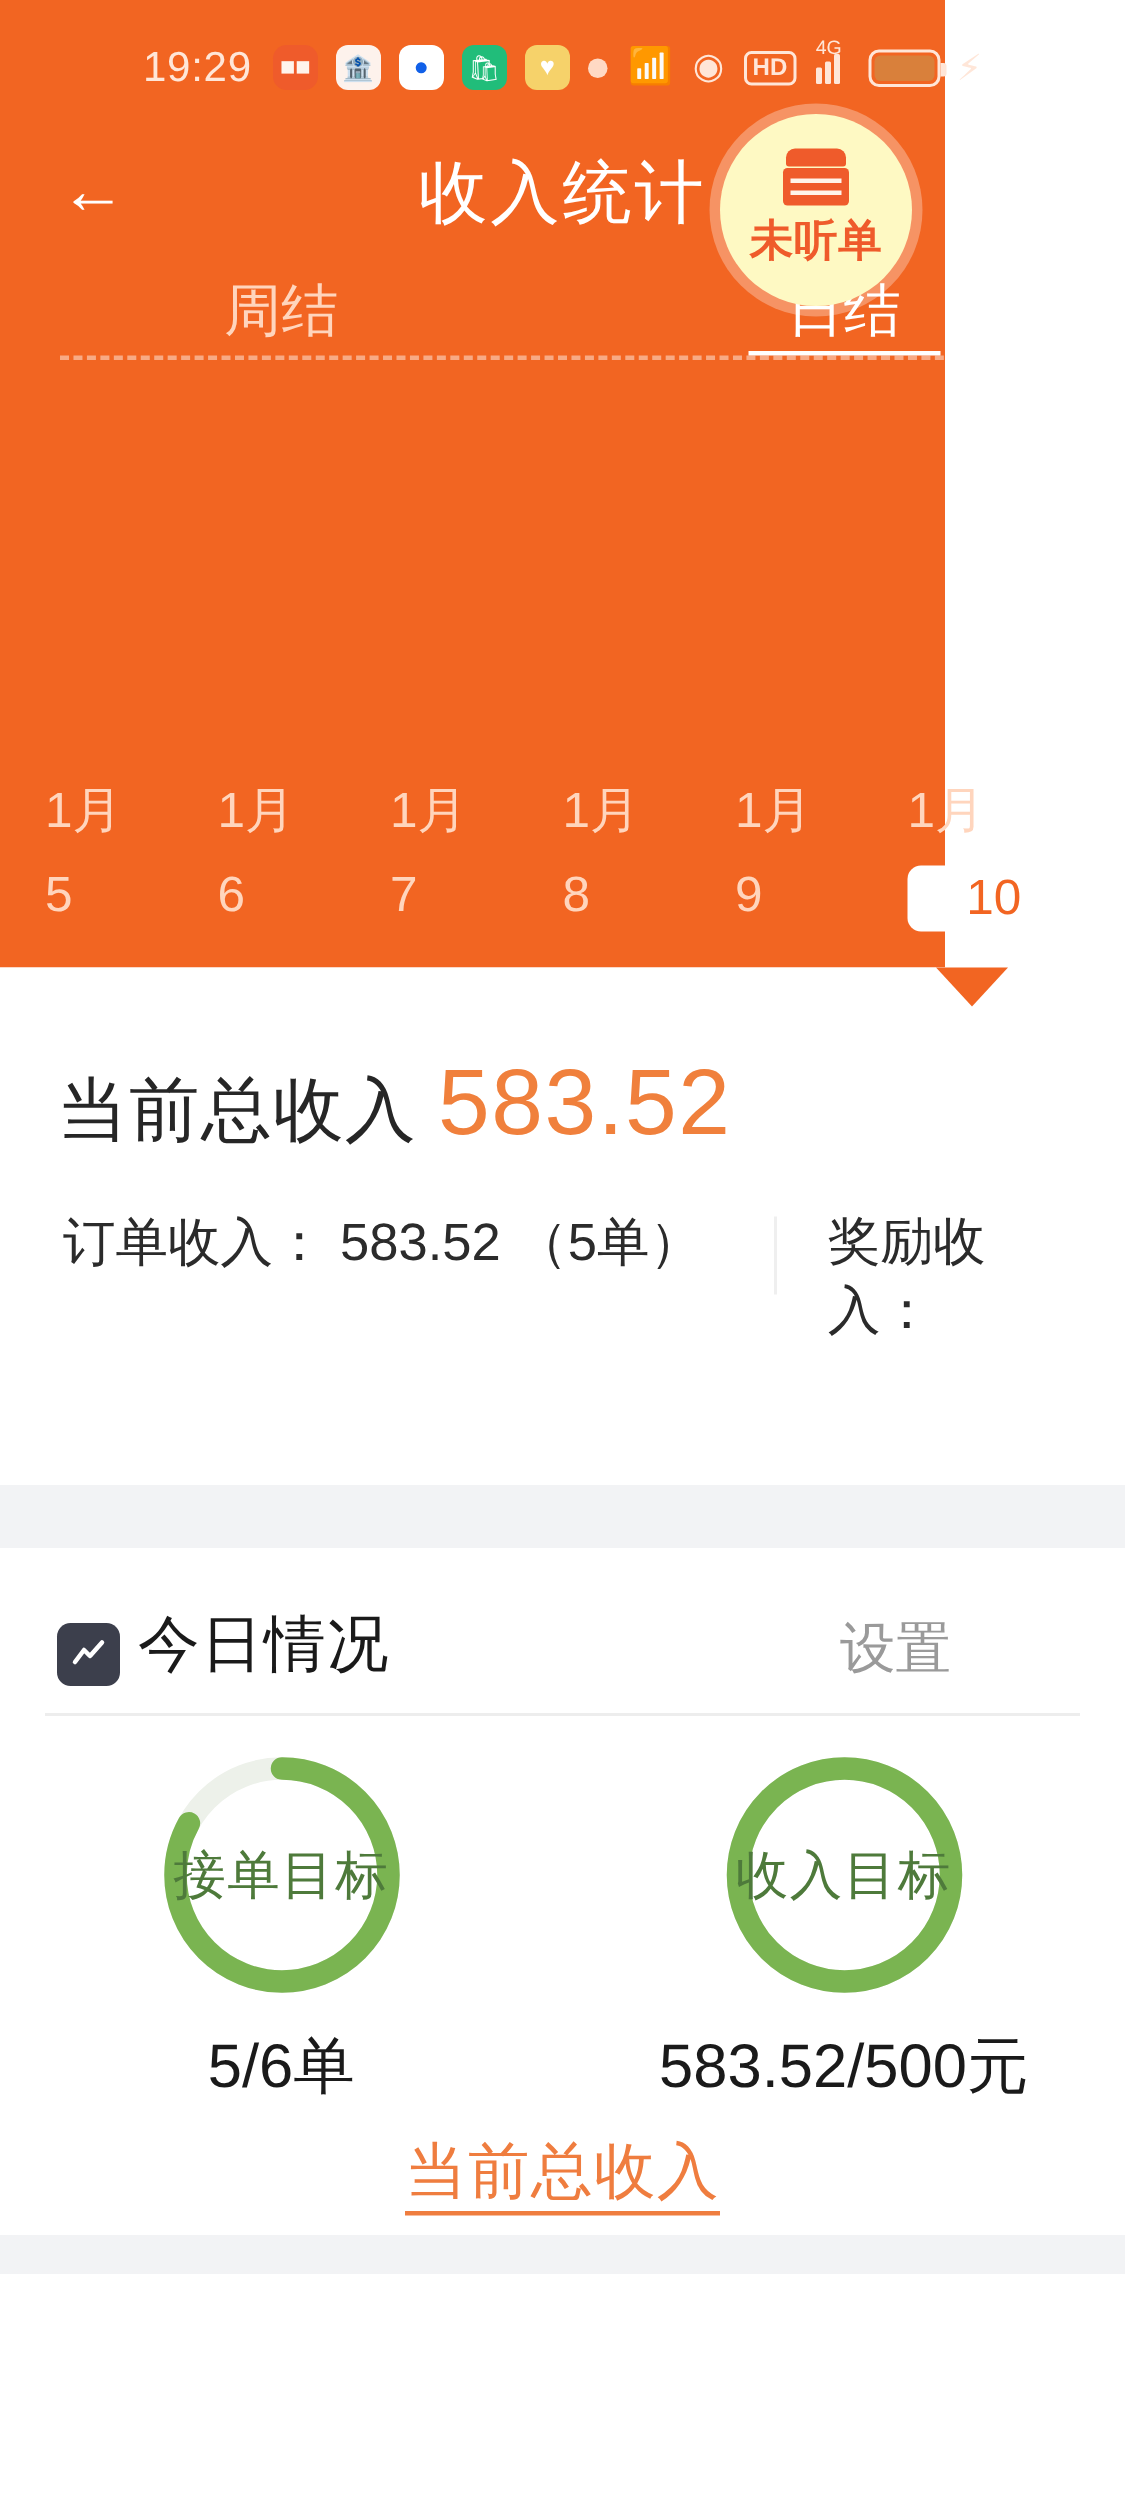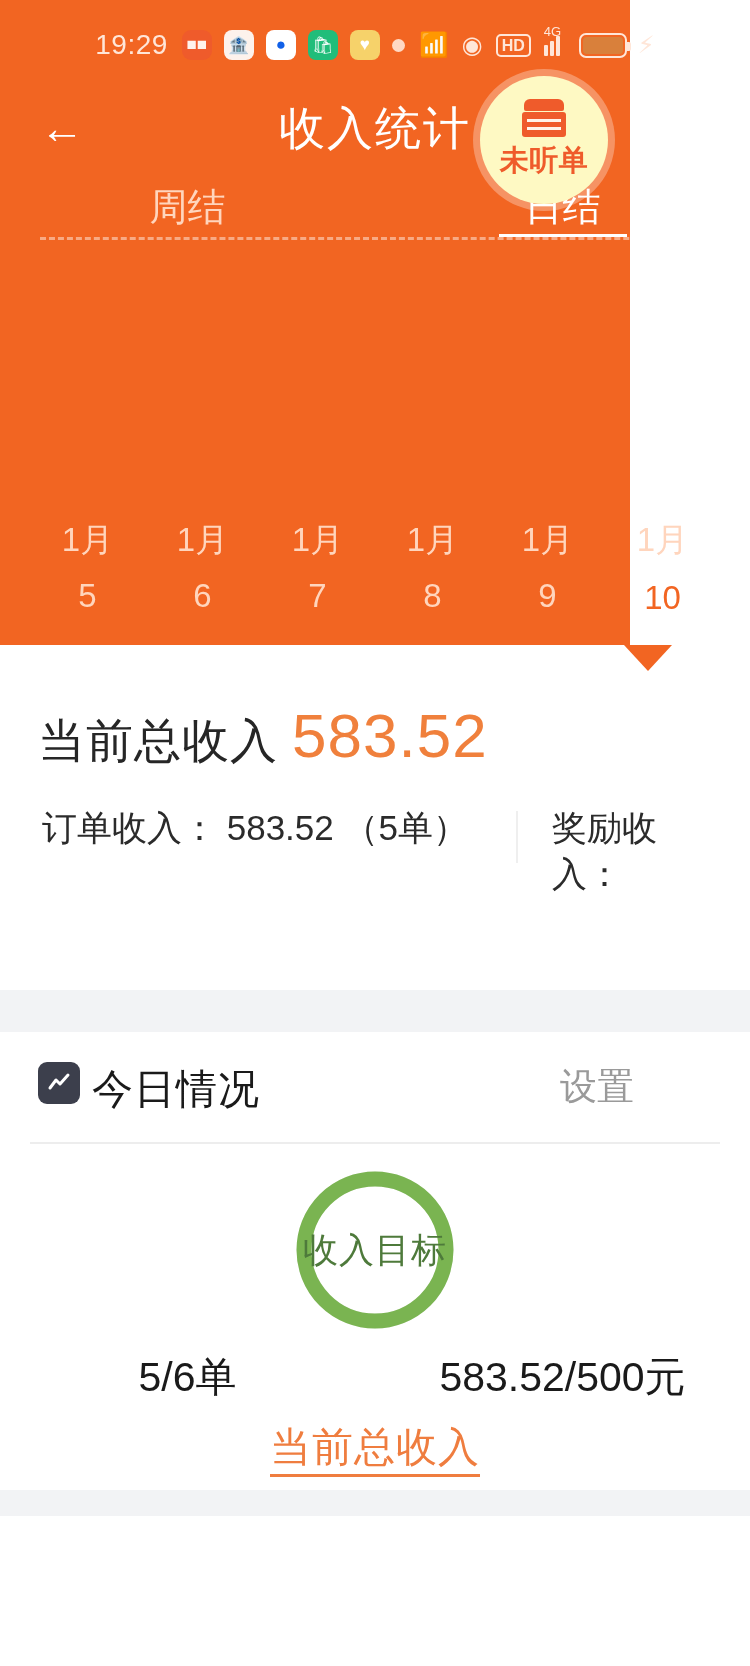--- a/index.html
+++ b/index.html
@@ -114,21 +114,21 @@
   .tooltip::after {
     content:""; position:absolute; left:50%; transform:translateX(-50%);
     bottom:-11px; width:0; height:0;
     border-left:12px solid transparent; border-right:12px solid transparent;
     border-top:12px solid #ffffff;
   }
 
   
   .xaxis { position:absolute; left:0; top:518px; width:750px; height:127px;
            display:flex; padding:0 30px; }
-  .xcol { flex:1; display:flex; flex-direction:column; align-items:center; gap:14px; }
+  .xcol { flex:1; display:flex; flex-direction:column; gap:14px; }
   .xmonth { color:#ffd5bd; font-size:33px; }
   .xday   { color:#ffd5bd; font-size:33px; }
   .xday.sel {
     background:#ffffff; color:#f26522; border-radius:9px;
     min-width:44px; text-align:center; padding:2px 9px 4px;
   }
   .hero-notch {
     position:absolute; right:78px; top:645px; width:0; height:0;
     border-left:24px solid transparent; border-right:24px solid transparent;
     border-top:26px solid #f26522; z-index:3;
@@ -143,22 +143,22 @@
               display:flex; align-items:flex-start; }
   .sum-order { font-size:35px; color:#2b2b2b; white-space:nowrap; }
   .sum-sep { width:2px; height:52px; background:#efefef; margin:6px 34px 0 48px; }
   .sum-bonus { font-size:35px; color:#2b2b2b; width:160px; line-height:1.32; }
 
   
   .gap { position:absolute; left:0; top:990px; width:750px; height:42px; background:#f2f3f5; }
 
   
   .card { position:absolute; left:0; top:1032px; width:750px; height:430px; background:#fff; }
-  .card-head { position:absolute; left:0; top:30px; width:672px; height:78px;
-               display:flex; align-items:flex-start; padding:0 38px; }
+  .card-head { position:absolute; left:0; top:14px; width:672px; height:78px;
+               display:flex; align-items:flex-end; padding:0 38px; }
   .trend-icon { width:42px; height:42px; border-radius:9px; background:#3c3f4c;
                 display:flex; align-items:center; justify-content:center; margin-right:12px; }
   .card-title { font-size:41px; color:#1a1a1a; letter-spacing:1px; }
   .card-setting { margin-left:auto; font-size:37px; color:#9a9a9a; }
   .card-divider { position:absolute; left:30px; top:110px; width:690px; height:2px; background:#ededed; }
 
   .rings { position:absolute; left:0; top:132px; width:750px; height:220px; display:flex; }
   .ring-col { flex:1; display:flex; flex-direction:column; align-items:center; }
   .ring { width:172px; height:172px; position:relative; }
   .ring svg { display:block; transform:rotate(-90deg); }
@@ -286,20 +286,29 @@
     <span class="card-title">今日情况</span>
     <span class="card-setting">设置</span>
   </div>
   <div class="card-divider"></div>
 
   <div class="rings">
     <div class="ring-col">
       <div class="ring">
         <svg width="172" height="172" viewBox="0 0 172 172" aria-hidden="true">
           <circle cx="86" cy="86" r="71" fill="none" stroke="#edf1ea" stroke-width="15"></circle>
+          <circle id="ring0" cx="86" cy="86" r="71" fill="none" stroke="#7ab451" stroke-width="15" stroke-linecap="round" stroke-dasharray="446.10615680975064" stroke-dashoffset="75.83804665765763"></circle>
+        </svg>
+        <span class="ring-text">接单目标</span>
+      </div>
+    </div>
+    <div class="ring-col">
+      <div class="ring">
+        <svg width="172" height="172" viewBox="0 0 172 172" aria-hidden="true">
+          <circle cx="86" cy="86" r="71" fill="none" stroke="#edf1ea" stroke-width="15"></circle>
           <circle id="ring1" cx="86" cy="86" r="71" fill="none" stroke="#7ab451" stroke-width="15" stroke-linecap="round" stroke-dasharray="446.10615680975064" stroke-dashoffset="0"></circle>
         </svg>
         <span class="ring-text">收入目标</span>
       </div>
     </div>
   </div>
 </div>
 
 <div class="ring-vals">
   <div class="ring-val">5/6单</div>

